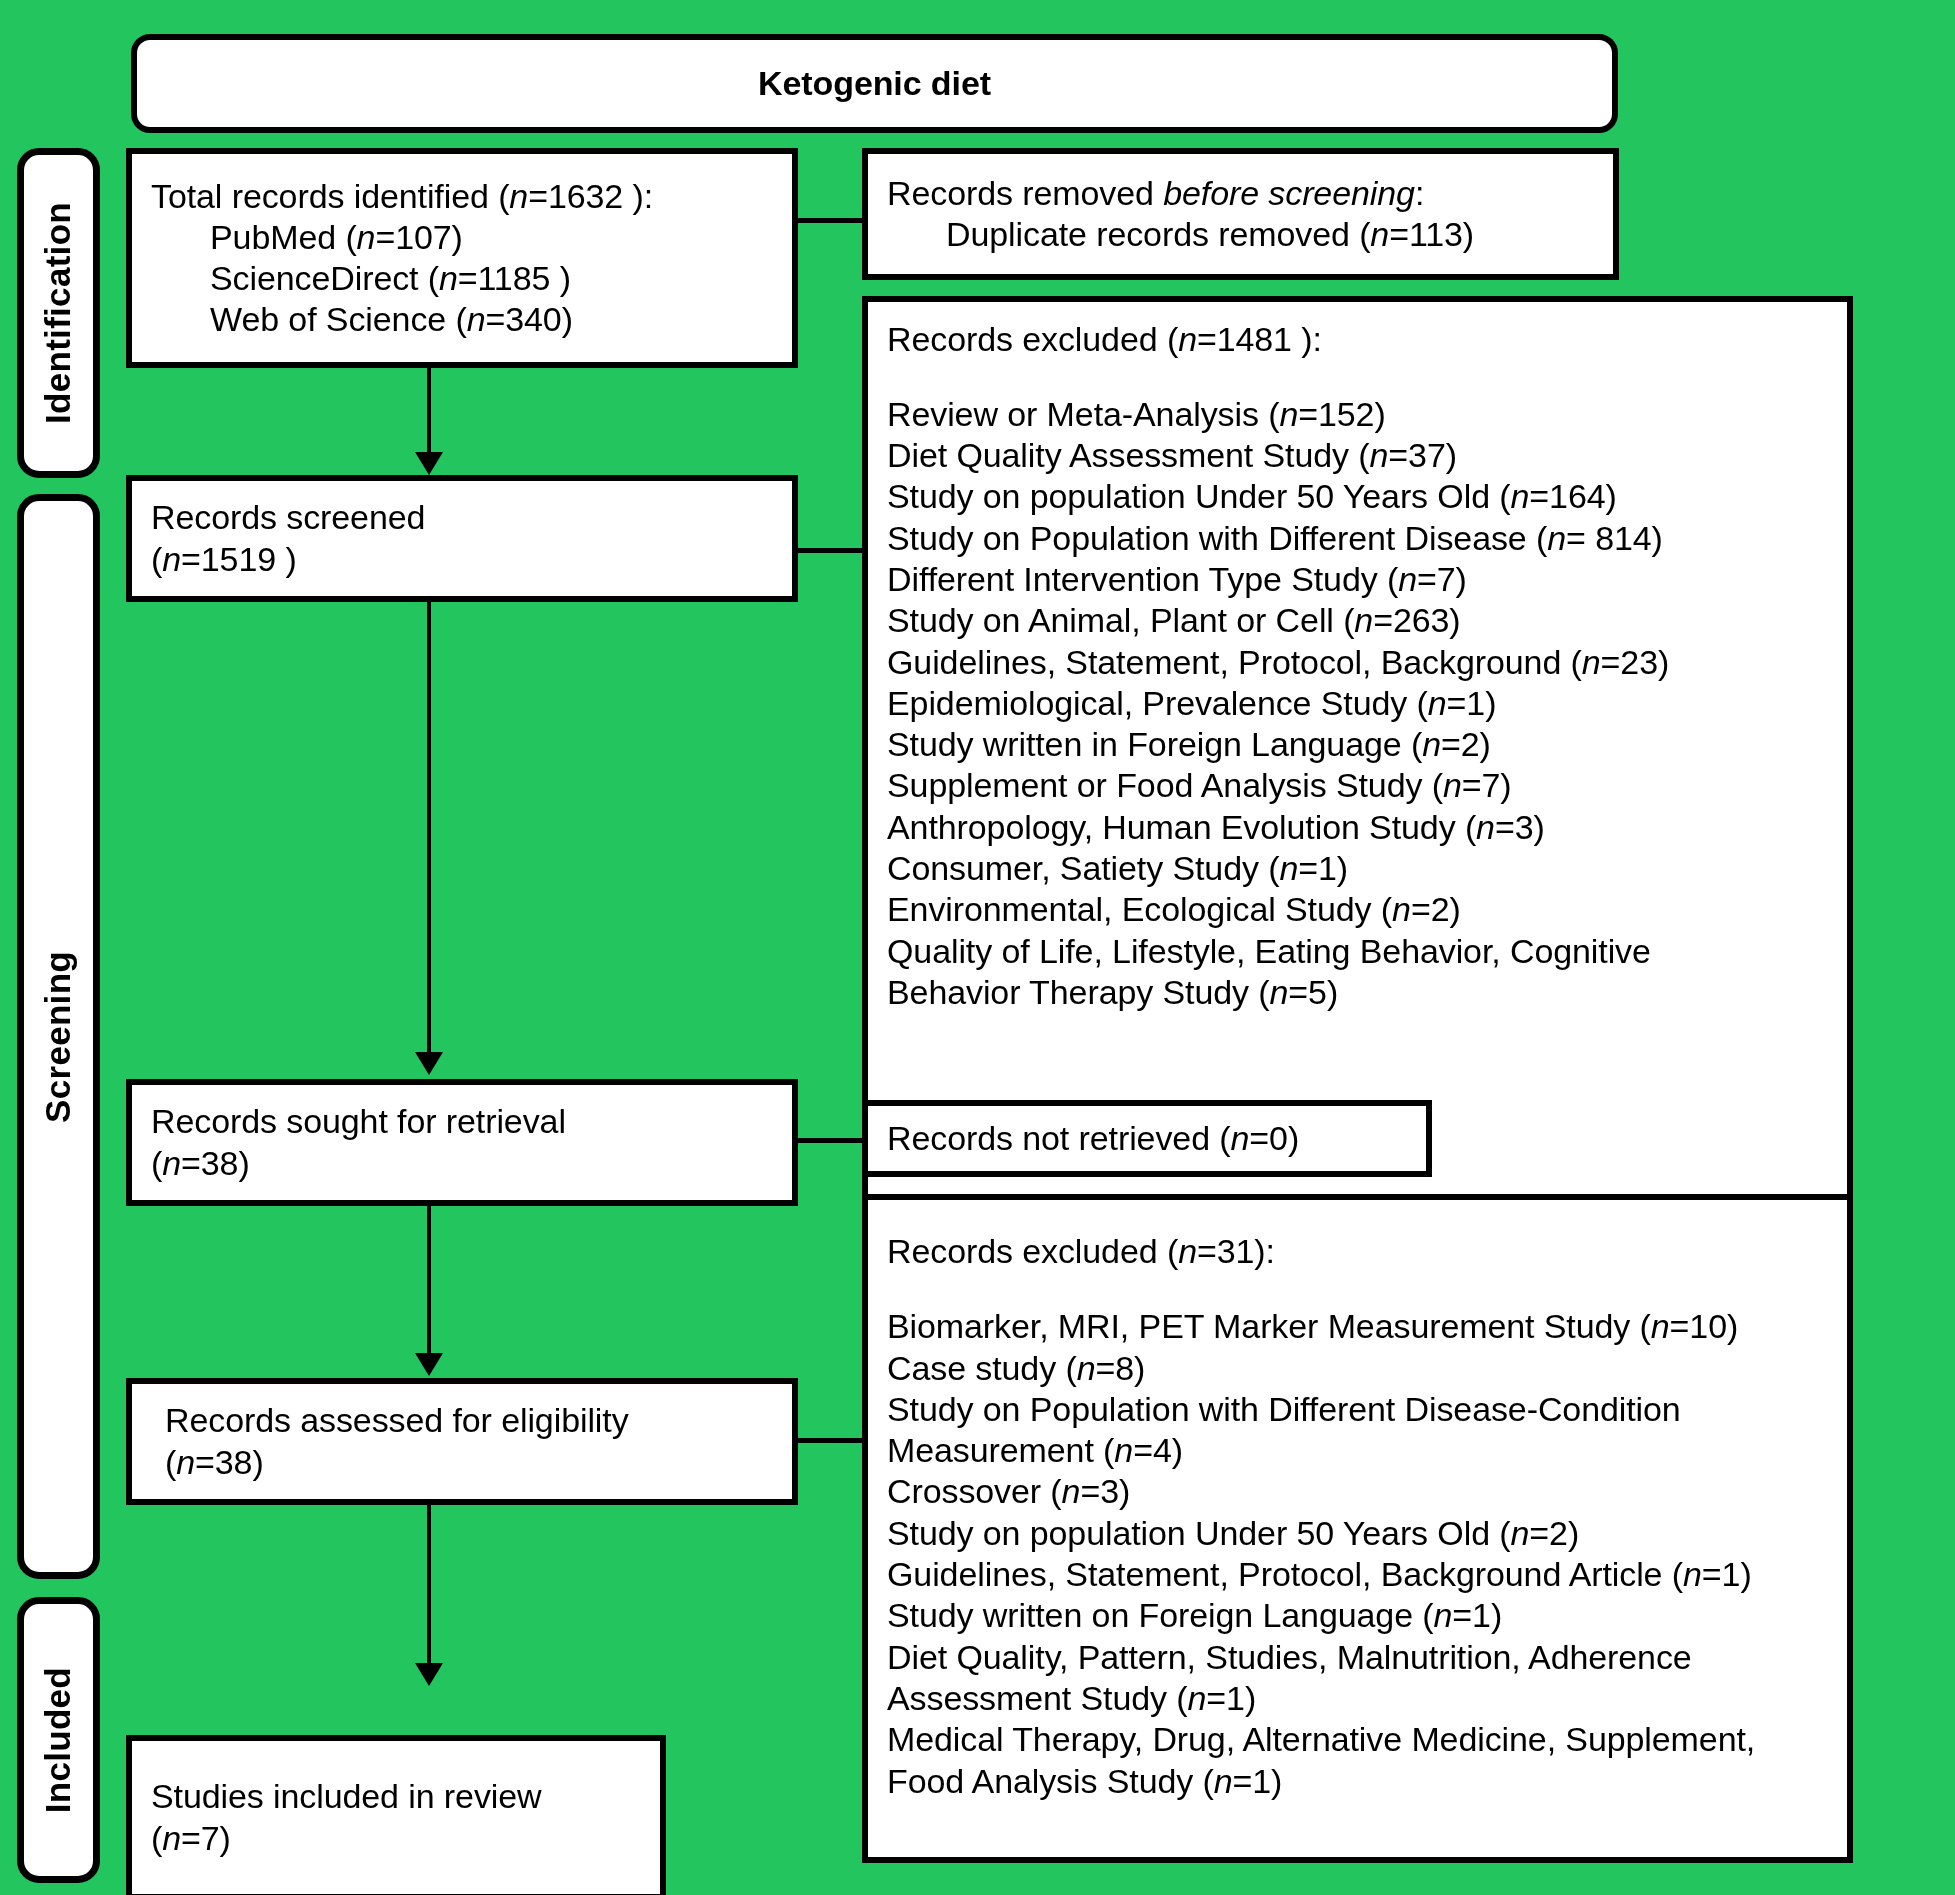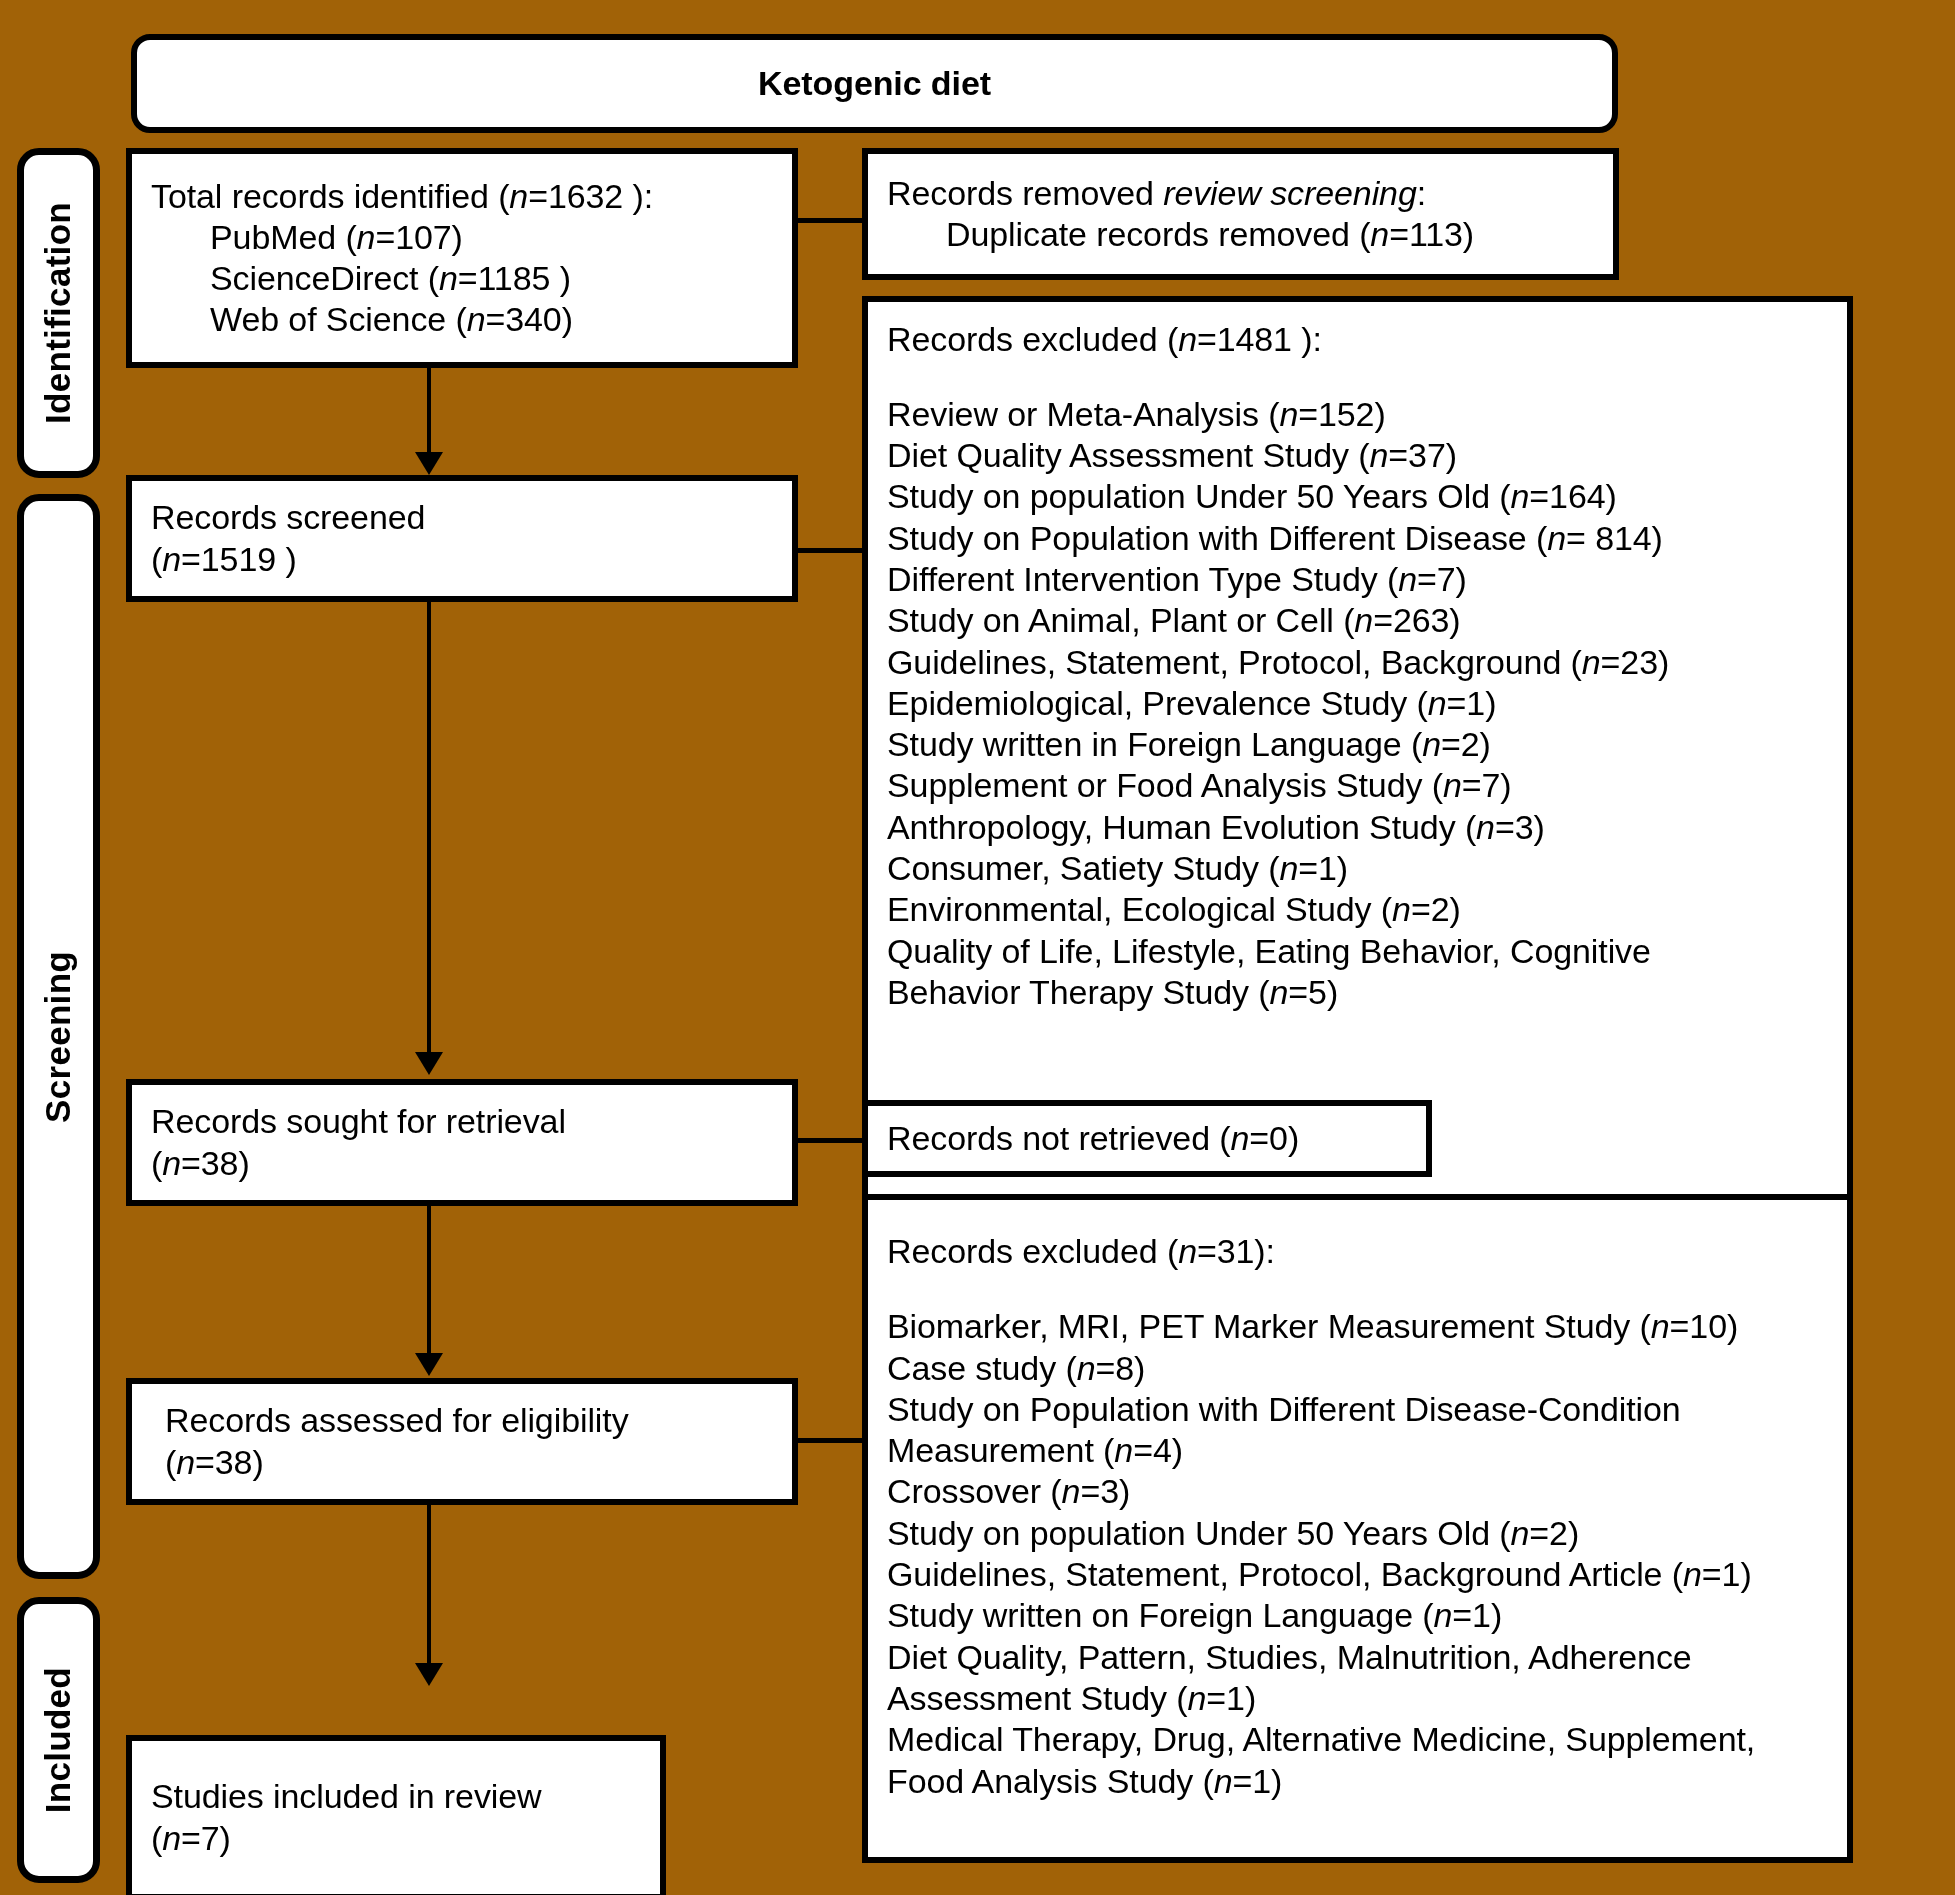--- a/index.html
+++ b/index.html
@@ -8,21 +8,21 @@
     background: #ffffff;
   }
   body {
     font-family: "Liberation Sans", sans-serif;
     color: #000000;
   }
   #prisma-root {
     position: relative;
     width: 1955px;
     height: 1895px;
-    background: #a16207;
+    background: #22c55e;
     overflow: hidden;
     text-decoration: underline;
   }
 
   
   .box {
     position: absolute;
     box-sizing: border-box;
     background: #ffffff;
     border: 6px solid #000000;
@@ -133,21 +133,21 @@
       <div class="line indent">ScienceDirect (<i>n</i>=1185 )</div>
       <div class="line indent">Web of Science (<i>n</i>=340)</div>
     </div>
   </div>
 
   <div class="hline" style="left:797px; top:218px; width:94px;"></div>
   <div class="arrow-right" style="left:887px; top:206px;"></div>
 
   <div class="box" style="left:862px; top:148px; width:757px; height:132px;">
     <div class="pad">
-      <div class="line"><span>Records removed </span><span class="ital">review screening</span><span>:</span></div>
+      <div class="line"><span>Records removed </span><span class="ital">before screening</span><span>:</span></div>
       <div class="line indent">Duplicate records removed (<i>n</i>=113)</div>
     </div>
   </div>
 
   <div class="vline" style="left:427px; top:368px; height:91px;"></div>
   <div class="arrow-down" style="left:415px; top:452px;"></div>
 
   <div class="box" style="left:126px; top:475px; width:672px; height:127px;">
     <div class="pad">
       <div class="line">Records screened</div>

